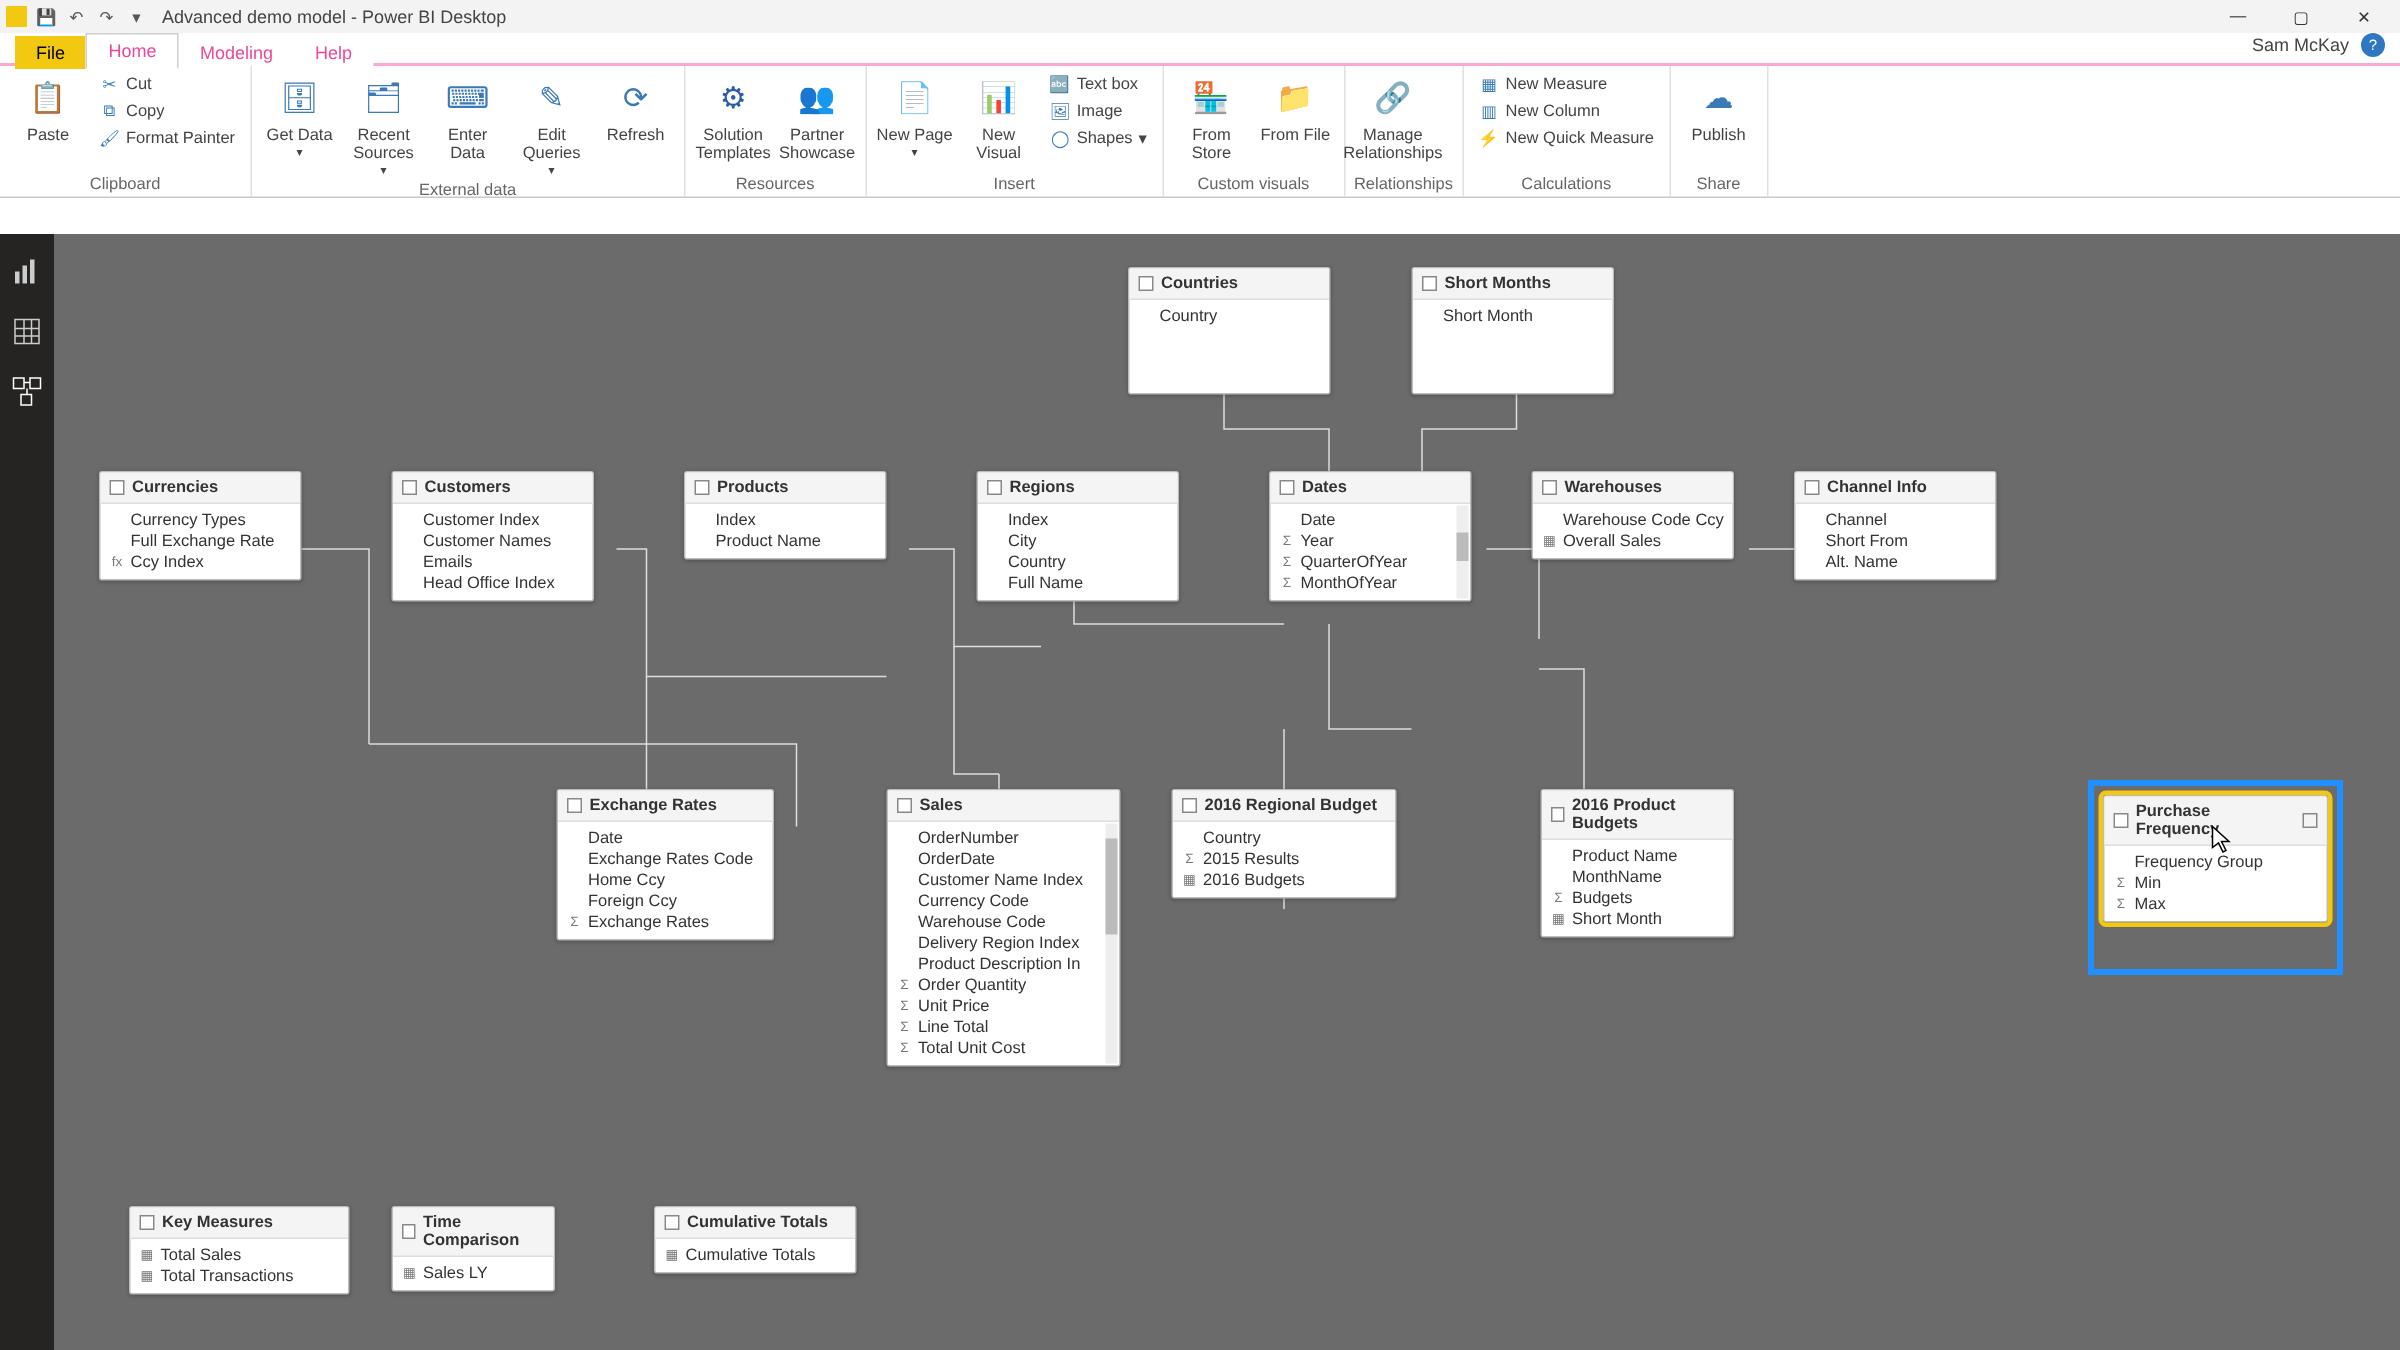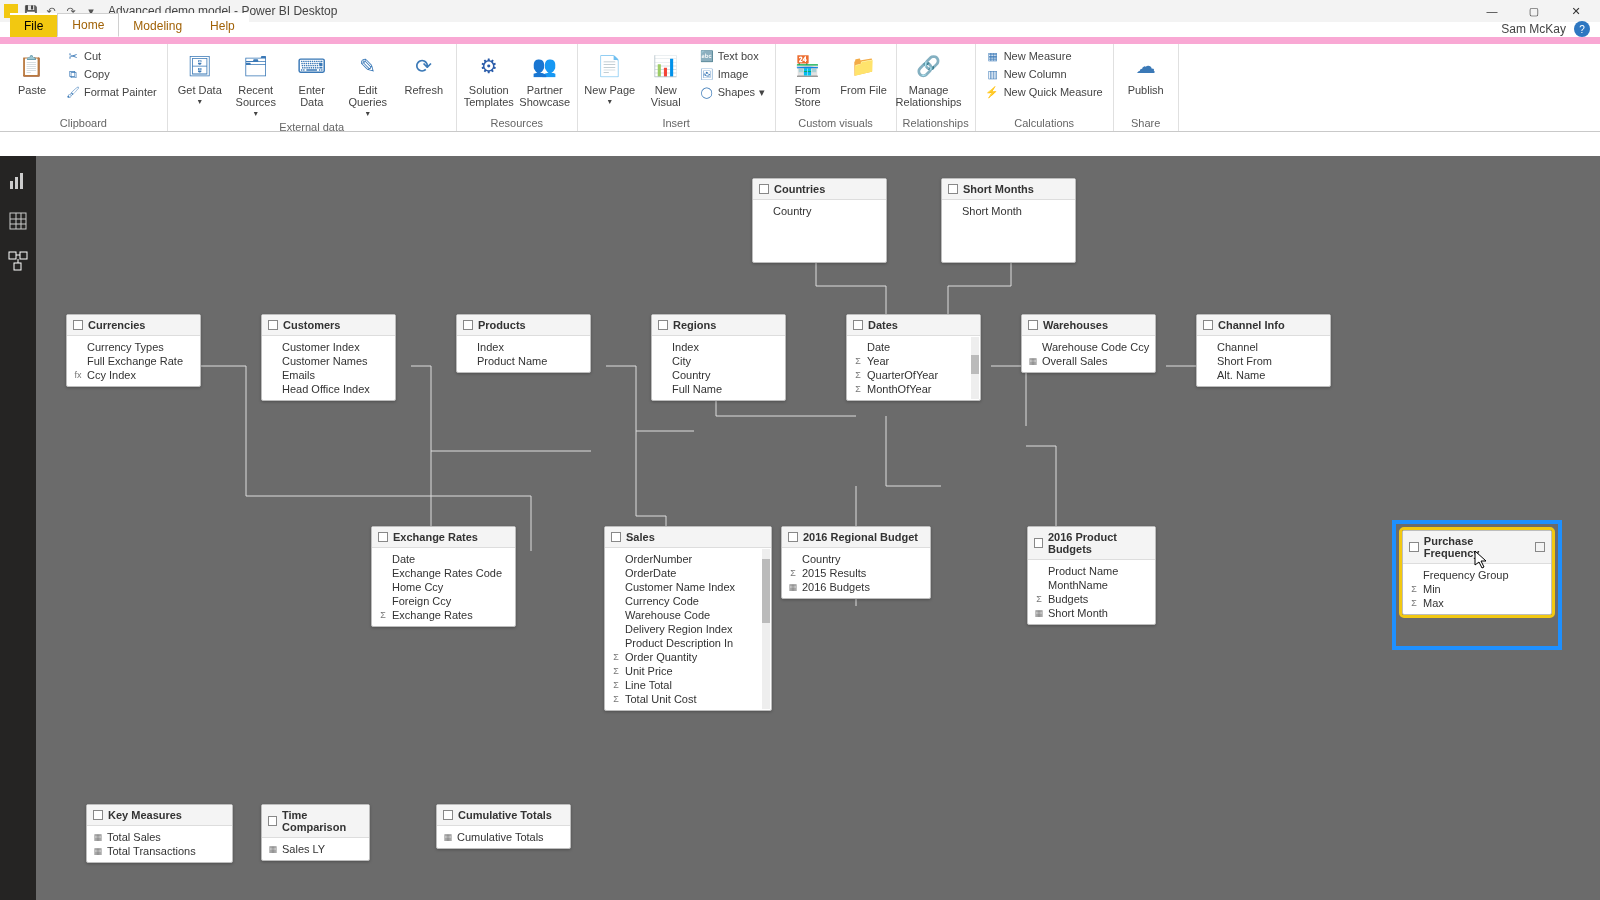--- a/index.html
+++ b/index.html
@@ -8,27 +8,27 @@
 
 .titlebar { height: 22px; background: #f3f3f3; display: flex; align-items: center; padding: 0 4px; font-size: 12px; color: #444; }
 .titlebar .qat { display: flex; gap: 6px; align-items: center; }
 .titlebar .app-icon { width: 14px; height: 14px; background: #f2c811; }
 .titlebar .qat-icon { width: 14px; height: 14px; display: flex; align-items: center; justify-content: center; color: #555; font-size: 11px; }
 .titlebar .title { margin-left: 10px; }
 .titlebar .winctrls { margin-left: auto; display: flex; gap: 2px; }
 .titlebar .winctrls div { width: 40px; height: 20px; display: flex; align-items: center; justify-content: center; font-size: 11px; color: #333; }
 
 
-.userrow { height: 22px; display: flex; align-items: flex-end; justify-content: space-between; padding: 0 10px; font-size: 12px; color: #444; background: #fff; border-bottom: 7px solid #f9a8d4; }
+.userrow { height: 22px; display: flex; align-items: flex-start; justify-content: space-between; padding: 0 10px; font-size: 12px; color: #444; background: #fff; border-bottom: 2px solid #f9a8d4; }
 .userrow .help { width: 16px; height: 16px; border-radius: 50%; background: #2e77c1; color: #fff; display: flex; align-items: center; justify-content: center; font-size: 10px; }
 
 
 .tabs { display: flex; height: 24px; background: #fff; font-size: 12px; align-items: flex-end; }
 .tabs .file { background: #f2c811; color: #000; padding: 4px 14px; }
-.tabs .tab { padding: 4px 14px; color: #a16207; }
+.tabs .tab { padding: 4px 14px; color: #ec4899; }
 .tabs .tab.active { border: 1px solid #d0d0d0; border-bottom: 1px solid #fff; background: #fff; }
 
 
 .ribbon { display: flex; height: 88px; border-bottom: 1px solid #c9c9c9; background: #fff; font-size: 11px; color: #444; }
 .group { display: flex; flex-direction: column; border-right: 1px solid #e0e0e0; padding: 2px 6px 0 6px; }
 .group .controls { flex: 1; display: flex; align-items: flex-start; gap: 4px; }
 .group .label { text-align: center; font-size: 11px; color: #666; padding: 2px 0; }
 .bigbtn { display: flex; flex-direction: column; align-items: center; justify-content: flex-start; width: 52px; padding-top: 4px; gap: 2px; text-align: center; line-height: 1.1; }
 .bigbtn .icon { width: 32px; height: 32px; display: flex; align-items: center; justify-content: center; font-size: 20px; color: #3b79b7; }
 .smallbtns { display: flex; flex-direction: column; gap: 2px; padding-top: 2px; }
@@ -42,21 +42,21 @@
 
 
 .canvas { position: absolute; top: 156px; left: 36px; right: 0; bottom: 0; background: #6b6b6b; overflow: hidden; }
 svg.rel { position: absolute; top: 0; left: 0; width: 100%; height: 100%; pointer-events: none; }
 
 
 .table-card { position: absolute; background: #fff; border: 1px solid #bdbdbd; border-radius: 2px; box-shadow: 0 1px 3px rgba(0,0,0,0.25); font-size: 11px; }
 .table-card .thead { background: #f4f4f4; border-bottom: 1px solid #ddd; padding: 4px 6px; display: flex; align-items: center; gap: 5px; font-weight: 600; color: #333; }
 .table-card .thead .ticon { width: 10px; height: 10px; border: 1px solid #888; background: #fff; }
 .table-card .tbody { padding: 4px 0; max-height: 220px; overflow: hidden; position: relative; }
-.table-card .field { padding: 1px 6px 1px 20px; color: #333; display: flex; align-items: center; gap: 4px; position: relative; white-space: nowrap; }
+.table-card .field { padding: 1px 6px 1px 20px; color: #333; display: flex; gap: 4px; position: relative; white-space: nowrap; }
 .table-card .field .ficon { position: absolute; left: 6px; width: 10px; height: 10px; font-size: 9px; color: #777; display: flex; align-items: center; justify-content: center; }
 .table-card .scroll { position: absolute; right: 1px; top: 1px; bottom: 1px; width: 8px; background: #eee; }
 .table-card .scroll .thumb { background: #bbb; width: 100%; }
 
 .table-card.selected { outline: 3px solid #f2c811; }
 .select-frame { position: absolute; border: 4px solid #1e90ff; pointer-events: none; }
 
 .cursor { position: absolute; width: 14px; height: 20px; pointer-events: none; z-index: 10; }
 .endlbl { fill: #fff; stroke: #999; stroke-width:1; }
 </style>
@@ -462,21 +462,21 @@
         </div>
         <div class="field">
           <span>Foreign Ccy</span>
         </div>
         <div class="field">
           <span class="ficon">Σ</span>
           <span>Exchange Rates</span>
         </div>
       </div>
   </div>
-  <div class="table-card" style="left:568px; top:370px; width:168px;">
+  <div class="table-card" style="left:555px; top:370px; width:156px;">
     <div class="thead">
         <span class="ticon"></span>
         <span>Sales</span>
       </div>
     <div class="tbody" id="tb-sales">
         <div class="scroll">
           <div class="thumb" style="height:40%;margin-top:10px;"></div>
         </div>
         <div class="field">
           <span>OrderNumber</span>

